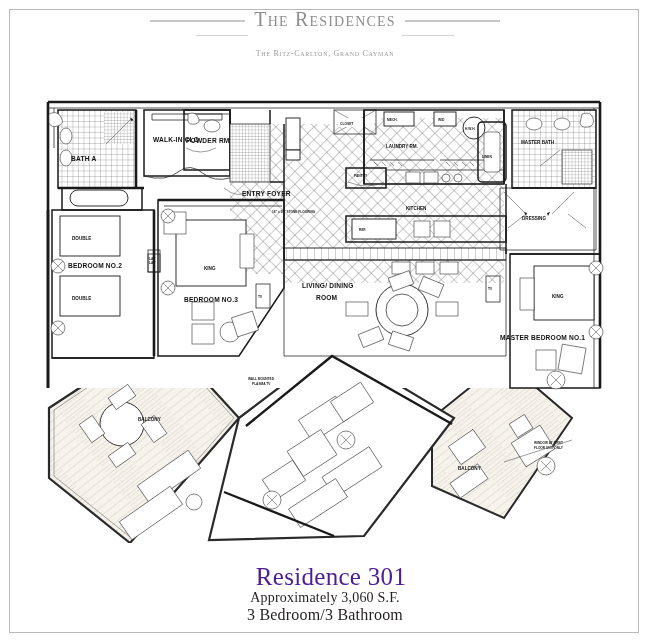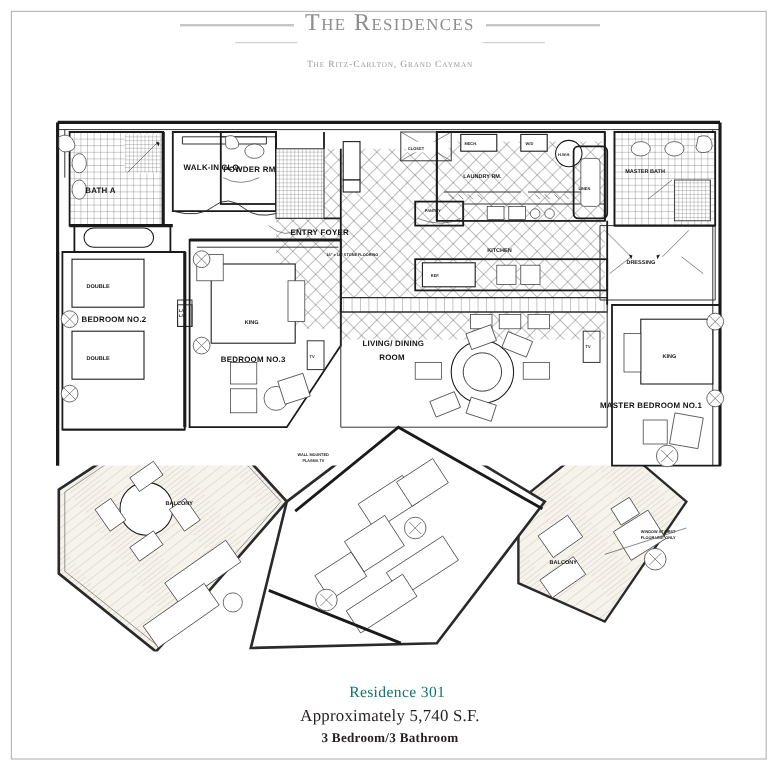--- a/index.html
+++ b/index.html
@@ -76,38 +76,37 @@
 
   
   .caption {
     position: absolute;
     left: 0;
     top: 565px;
     width: 650px;
     text-align: center;
   }
   .cap-1 {
-    font-size: 13px;
+    font-size: 25px;
     line-height: 23px;
-    color: #0f766e;
+    color: #4c1d95;
     letter-spacing: 0.3px;
     margin-left: 12px;
   }
   .cap-2 {
     font-size: 14px;
     line-height: 19px;
     color: #231f20;
     letter-spacing: 0.2px;
   }
   .cap-3 {
-    font-size: 11px;
+    font-size: 16px;
     line-height: 16px;
     color: #231f20;
     letter-spacing: 0.2px;
-    font-weight: bold;
   }
 
   
   #plan-wrap {
     position: absolute;
     left: 34px;
     top: 88px;
     width: 585px;
     height: 455px;
   }
@@ -480,17 +479,17 @@
       <path d="M124 112 H250" class="wall-heavy"></path>
       <path d="M330 22 V96" class="wall"></path>
       <path d="M470 22 V96" class="wall"></path>
       <path d="M478 100 H562" class="wall"></path>
     </g>
   </svg>
   </div>
 
   <div class="caption">
     <div class="cap-1">Residence 301</div>
-    <div class="cap-2">Approximately 5,740 S.F.</div>
+    <div class="cap-2">Approximately 3,060 S.F.</div>
     <div class="cap-3">3 Bedroom/3 Bathroom</div>
   </div>
 
 </div>
 
 </body></html>

